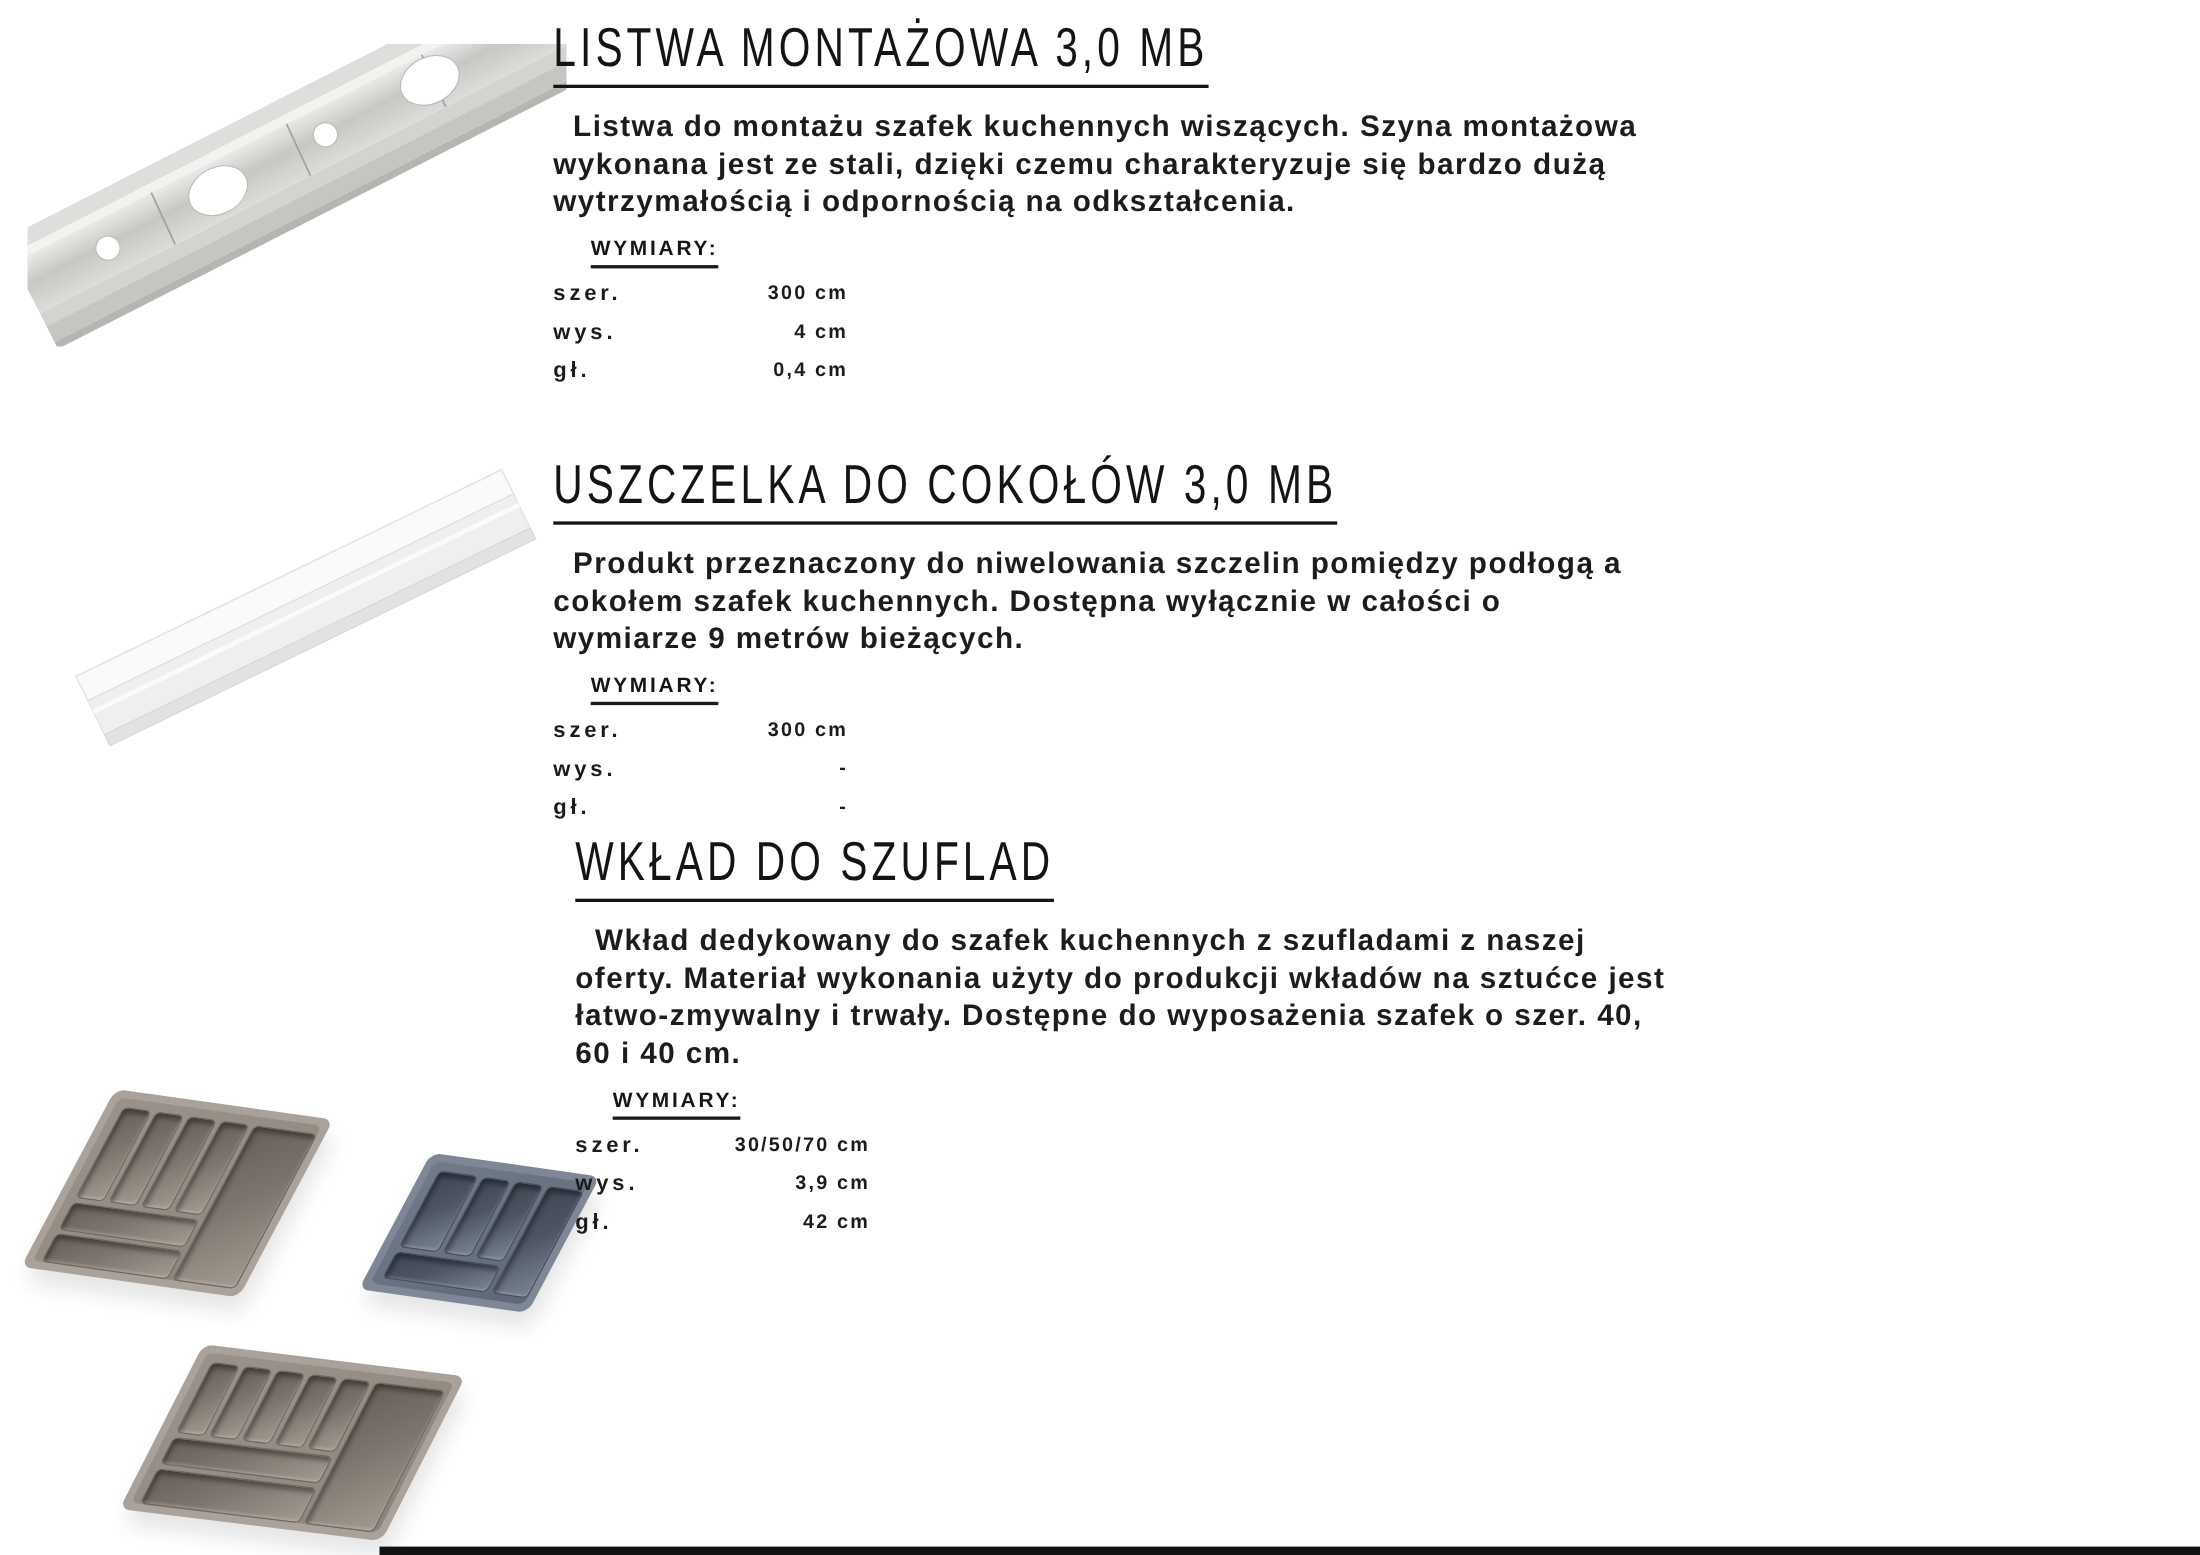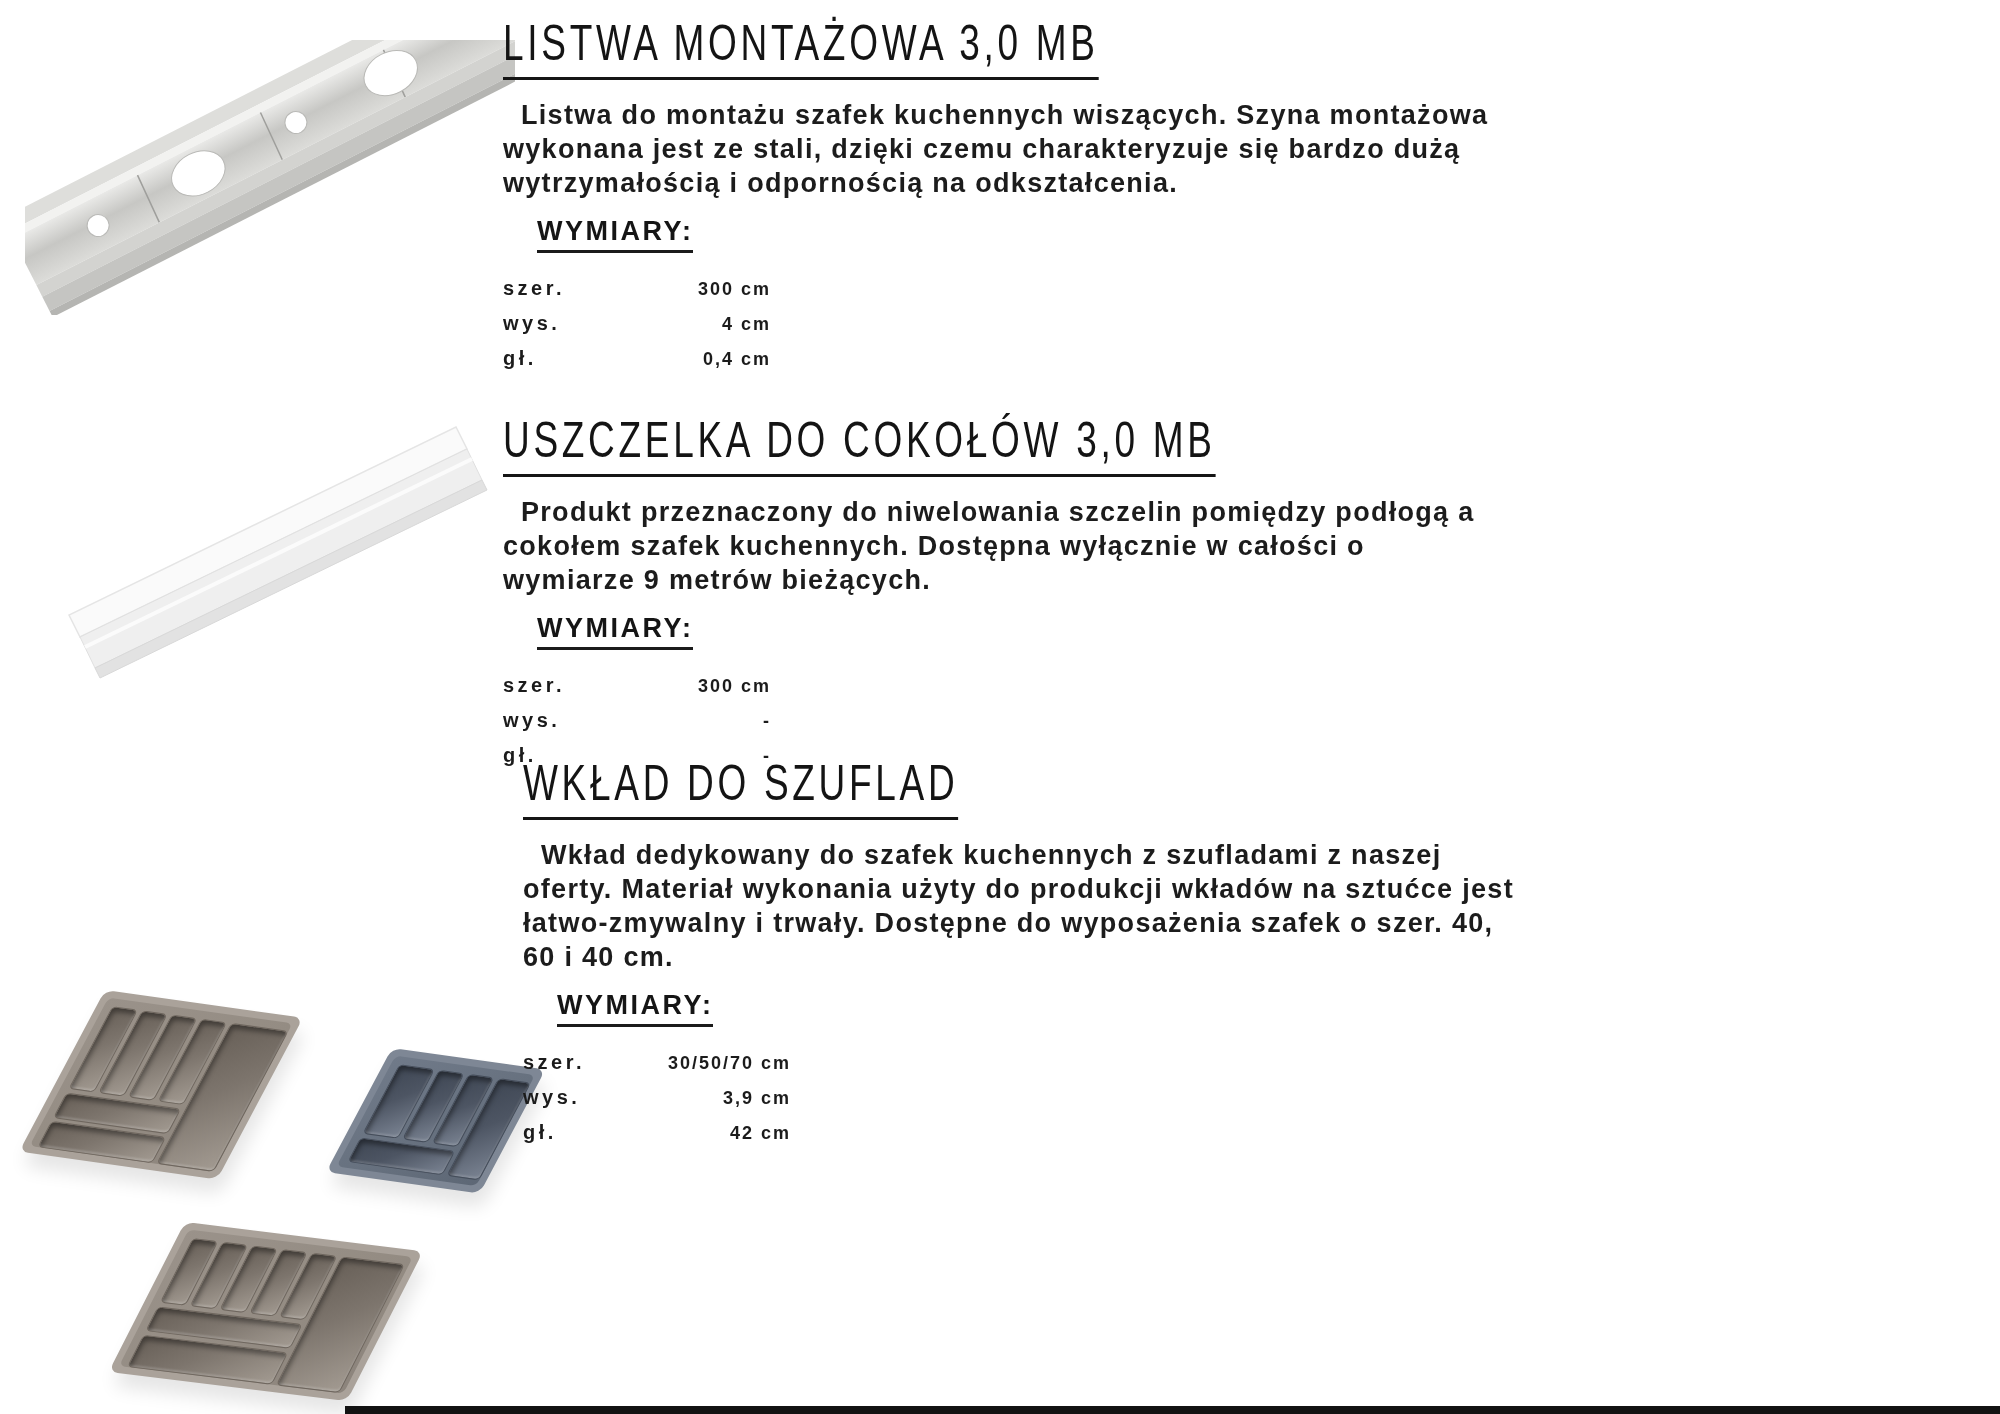--- a/index.html
+++ b/index.html
@@ -18,25 +18,25 @@
     transform:scaleX(0.74);transform-origin:0 50%;
     color:#141414;
   }
   .product-desc{
     margin:18px 0 0 0;
     font-size:27px;font-weight:700;line-height:34px;letter-spacing:1.3px;
     text-indent:18px;color:#1c1c1c;
   }
   .wymiary-wrap{margin:16px 0 0 34px;}
   .wymiary{
-    display:inline-block;font-size:27px;font-weight:700;letter-spacing:2.5px;
+    display:inline-block;font-size:19px;font-weight:700;letter-spacing:2.5px;
     padding-bottom:3px;border-bottom:3px solid #1b1b1b;color:#151515;
   }
   .dims{margin-top:12px;width:268px;}
-  .dim-row{display:flex;justify-content:space-between;align-items:flex-end;height:35px;}
+  .dim-row{display:flex;justify-content:space-between;align-items:flex-start;height:35px;}
   .dim-label{font-size:20px;font-weight:700;letter-spacing:3.5px;}
   .dim-value{font-size:18px;font-weight:700;letter-spacing:2px;text-align:right;}
 
   
   .img-box{position:absolute;}
   
   .tray{position:absolute;border-radius:9px;transform-origin:0 0;
         box-shadow:10px 14px 18px rgba(0,0,0,0.10);}
   .tray-taupe{background:#aaa29a;}
   .tray-blue{background:#7e8795;}

